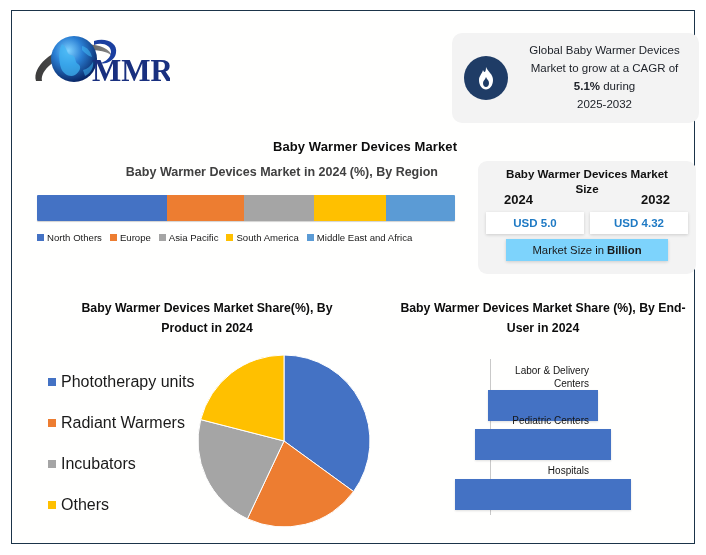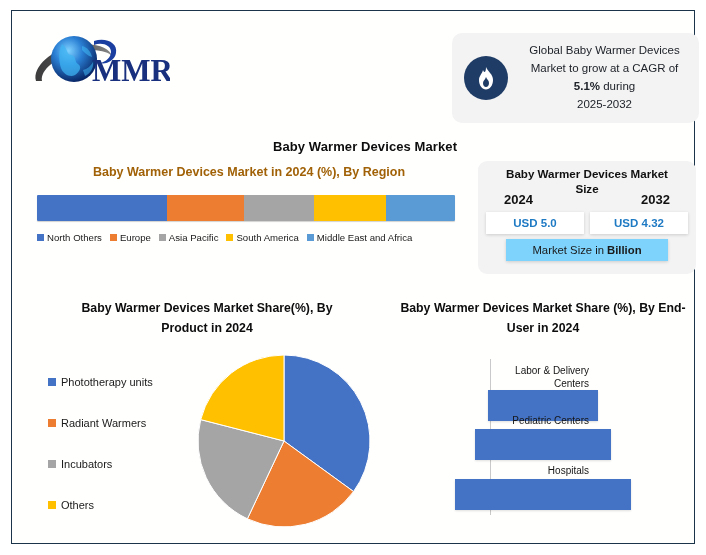--- a/index.html
+++ b/index.html
@@ -88,22 +88,22 @@
 
   
   .region-block {
     position: absolute;
     left: 22px; top: 152px;
     width: 430px;
   }
   .region-title {
     font-size: 12.5px;
     font-weight: bold;
-    color: #a16207;
-    text-align: center;
+    color: #404040;
+    text-align: right;
     line-height: 1.55;
     padding: 0 26px;
   }
   .region-bar {
     margin-top: 13px;
     margin-left: 3px;
     width: 418px;
     height: 26px;
     display: flex;
     border-radius: 1px;
@@ -224,21 +224,21 @@
   }
   .pie-legend {
     position: absolute;
     left: 16px; top: 62px;
     width: 150px;
   }
   .pie-legend .legend-row {
     display: flex;
     align-items: center;
     height: 41px;
-    font-size: 11px;
+    font-size: 16px;
     color: #1a1a1a;
   }
   .pie-legend .legend-swatch {
     width: 8px; height: 8px;
     margin-right: 5px;
   }
   .pie-svg-wrap {
     position: absolute;
     left: 162px; top: 52px;
   }

